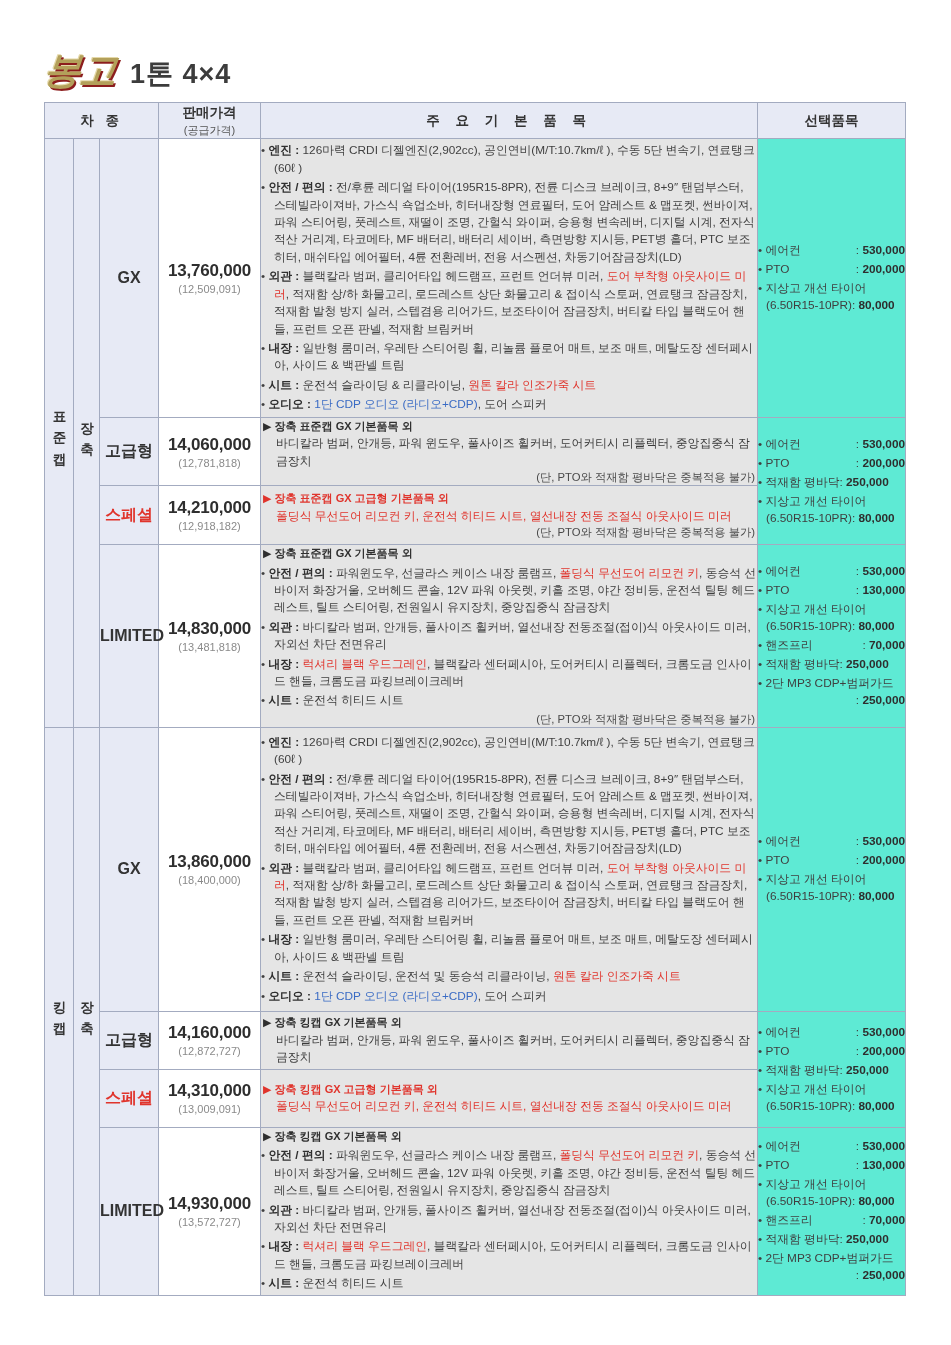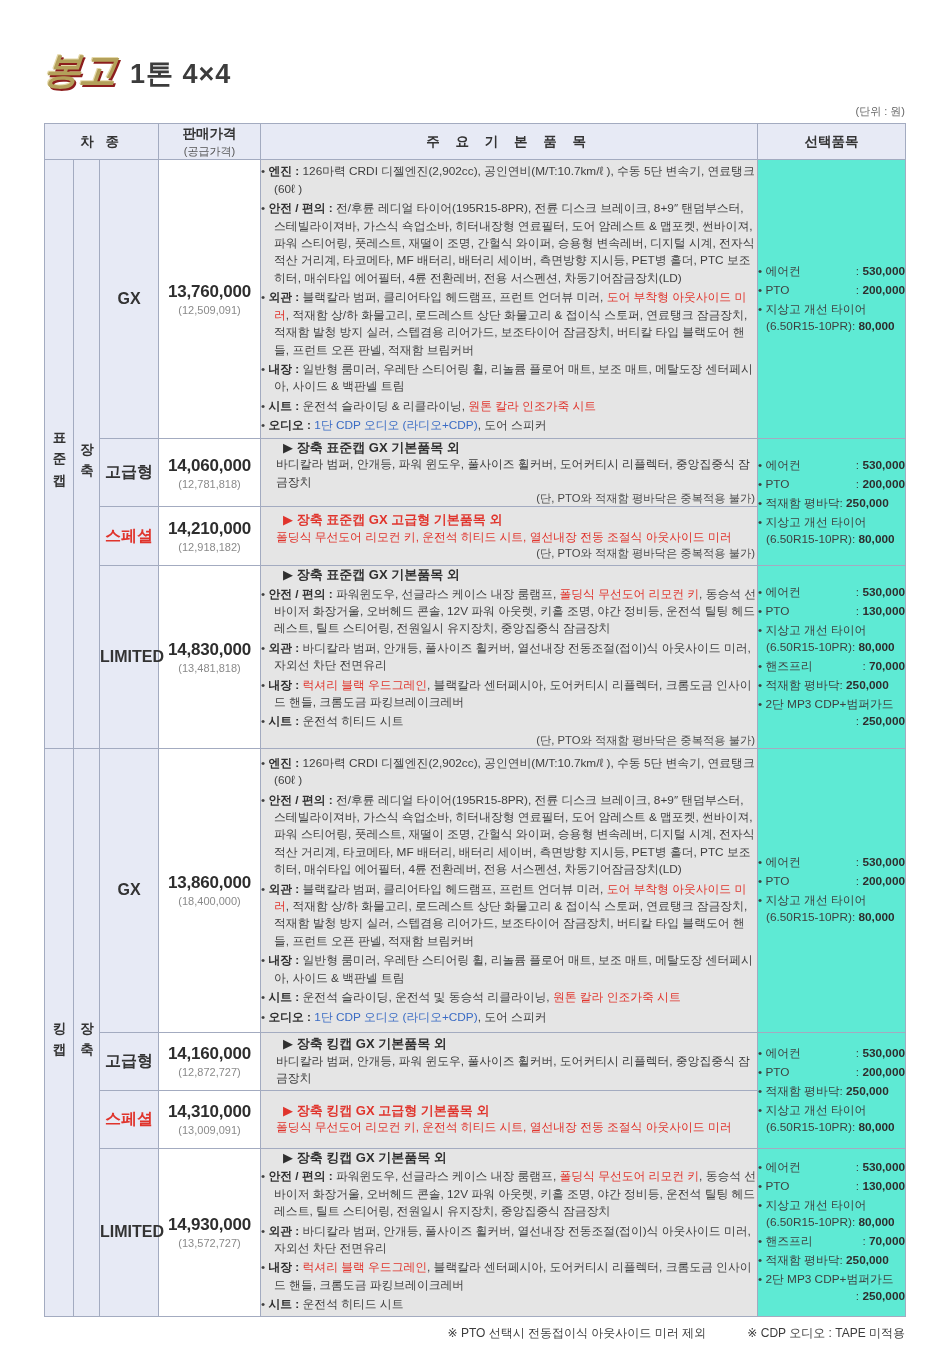--- a/index.html
+++ b/index.html
@@ -50,21 +50,21 @@
   
   .price-cell{text-align:center;background:#fff;}
   .price{font-size:17px;font-weight:bold;color:#2e2e2e;letter-spacing:-0.2px;}
   .supply{font-size:11px;color:#8a8a8a;margin-top:2px;}
   
   .content-cell{background:#e5e5e5;padding:5px 8px 3px 8px;vertical-align:middle;}
   .bullet{
     margin:2px 0;padding-left:13px;text-indent:-13px;
     font-size:11.8px;line-height:17.4px;color:#3f3f3f;
   }
-  .arrow-line{font-size:13px;line-height:17.4px;padding-left:2px;margin-left:20px;}
+  .arrow-line{font-size:11px;line-height:17.4px;padding-left:2px;}
   .indent-line{font-size:11.8px;line-height:17.4px;padding-left:15px;}
   .cell-note{text-align:right;font-size:11.3px;color:#4a4a4a;line-height:15px;padding-right:2px;}
   .seg-b{font-weight:bold;color:#2f2f2f;}
   .seg-r{color:#e0342c;}
   .seg-rb{color:#e0342c;font-weight:bold;}
   .seg-bl{color:#3a6bc4;}
   
   .options-cell{background:#5eead4;padding:4px 8px;vertical-align:middle;}
   .opt{margin:4px 0;font-size:11.8px;color:#3f3f3f;line-height:15px;}
   .opt-r1{display:flex;justify-content:space-between;}
@@ -82,21 +82,20 @@
 </head>
 <body>
 
 <div class="sheet">
 
   <div class="topbar">
     <div class="brand">
       <span class="logo">봉고</span>
       <span class="title">1톤 4×4</span>
     </div>
-    <div class="unit-note">(단위 : 원)</div>
   </div>
 
   <table class="price-table">
     <colgroup>
       <col style="width:29px">
         <col style="width:26px">
         <col style="width:59px">
       <col style="width:102px">
         <col style="width:497px">
         <col style="width:148px">
@@ -416,18 +415,14 @@
                   <span class="opt-n">• 2단 MP3 CDP+범퍼가드</span>
                 </div>
                 <div class="opt-r2 right">: <span class="opt-p">250,000</span></div>
               </div>
             </div>
         </td>
       </tr>
     </tbody>
   </table>
 
-  <div class="footnotes">
-    <span>※ PTO 선택시 전동접이식 아웃사이드 미러 제외</span>
-    <span>※ CDP 오디오 : TAPE 미적용</span>
-  </div>
 
 </div>
 
 </body></html>

